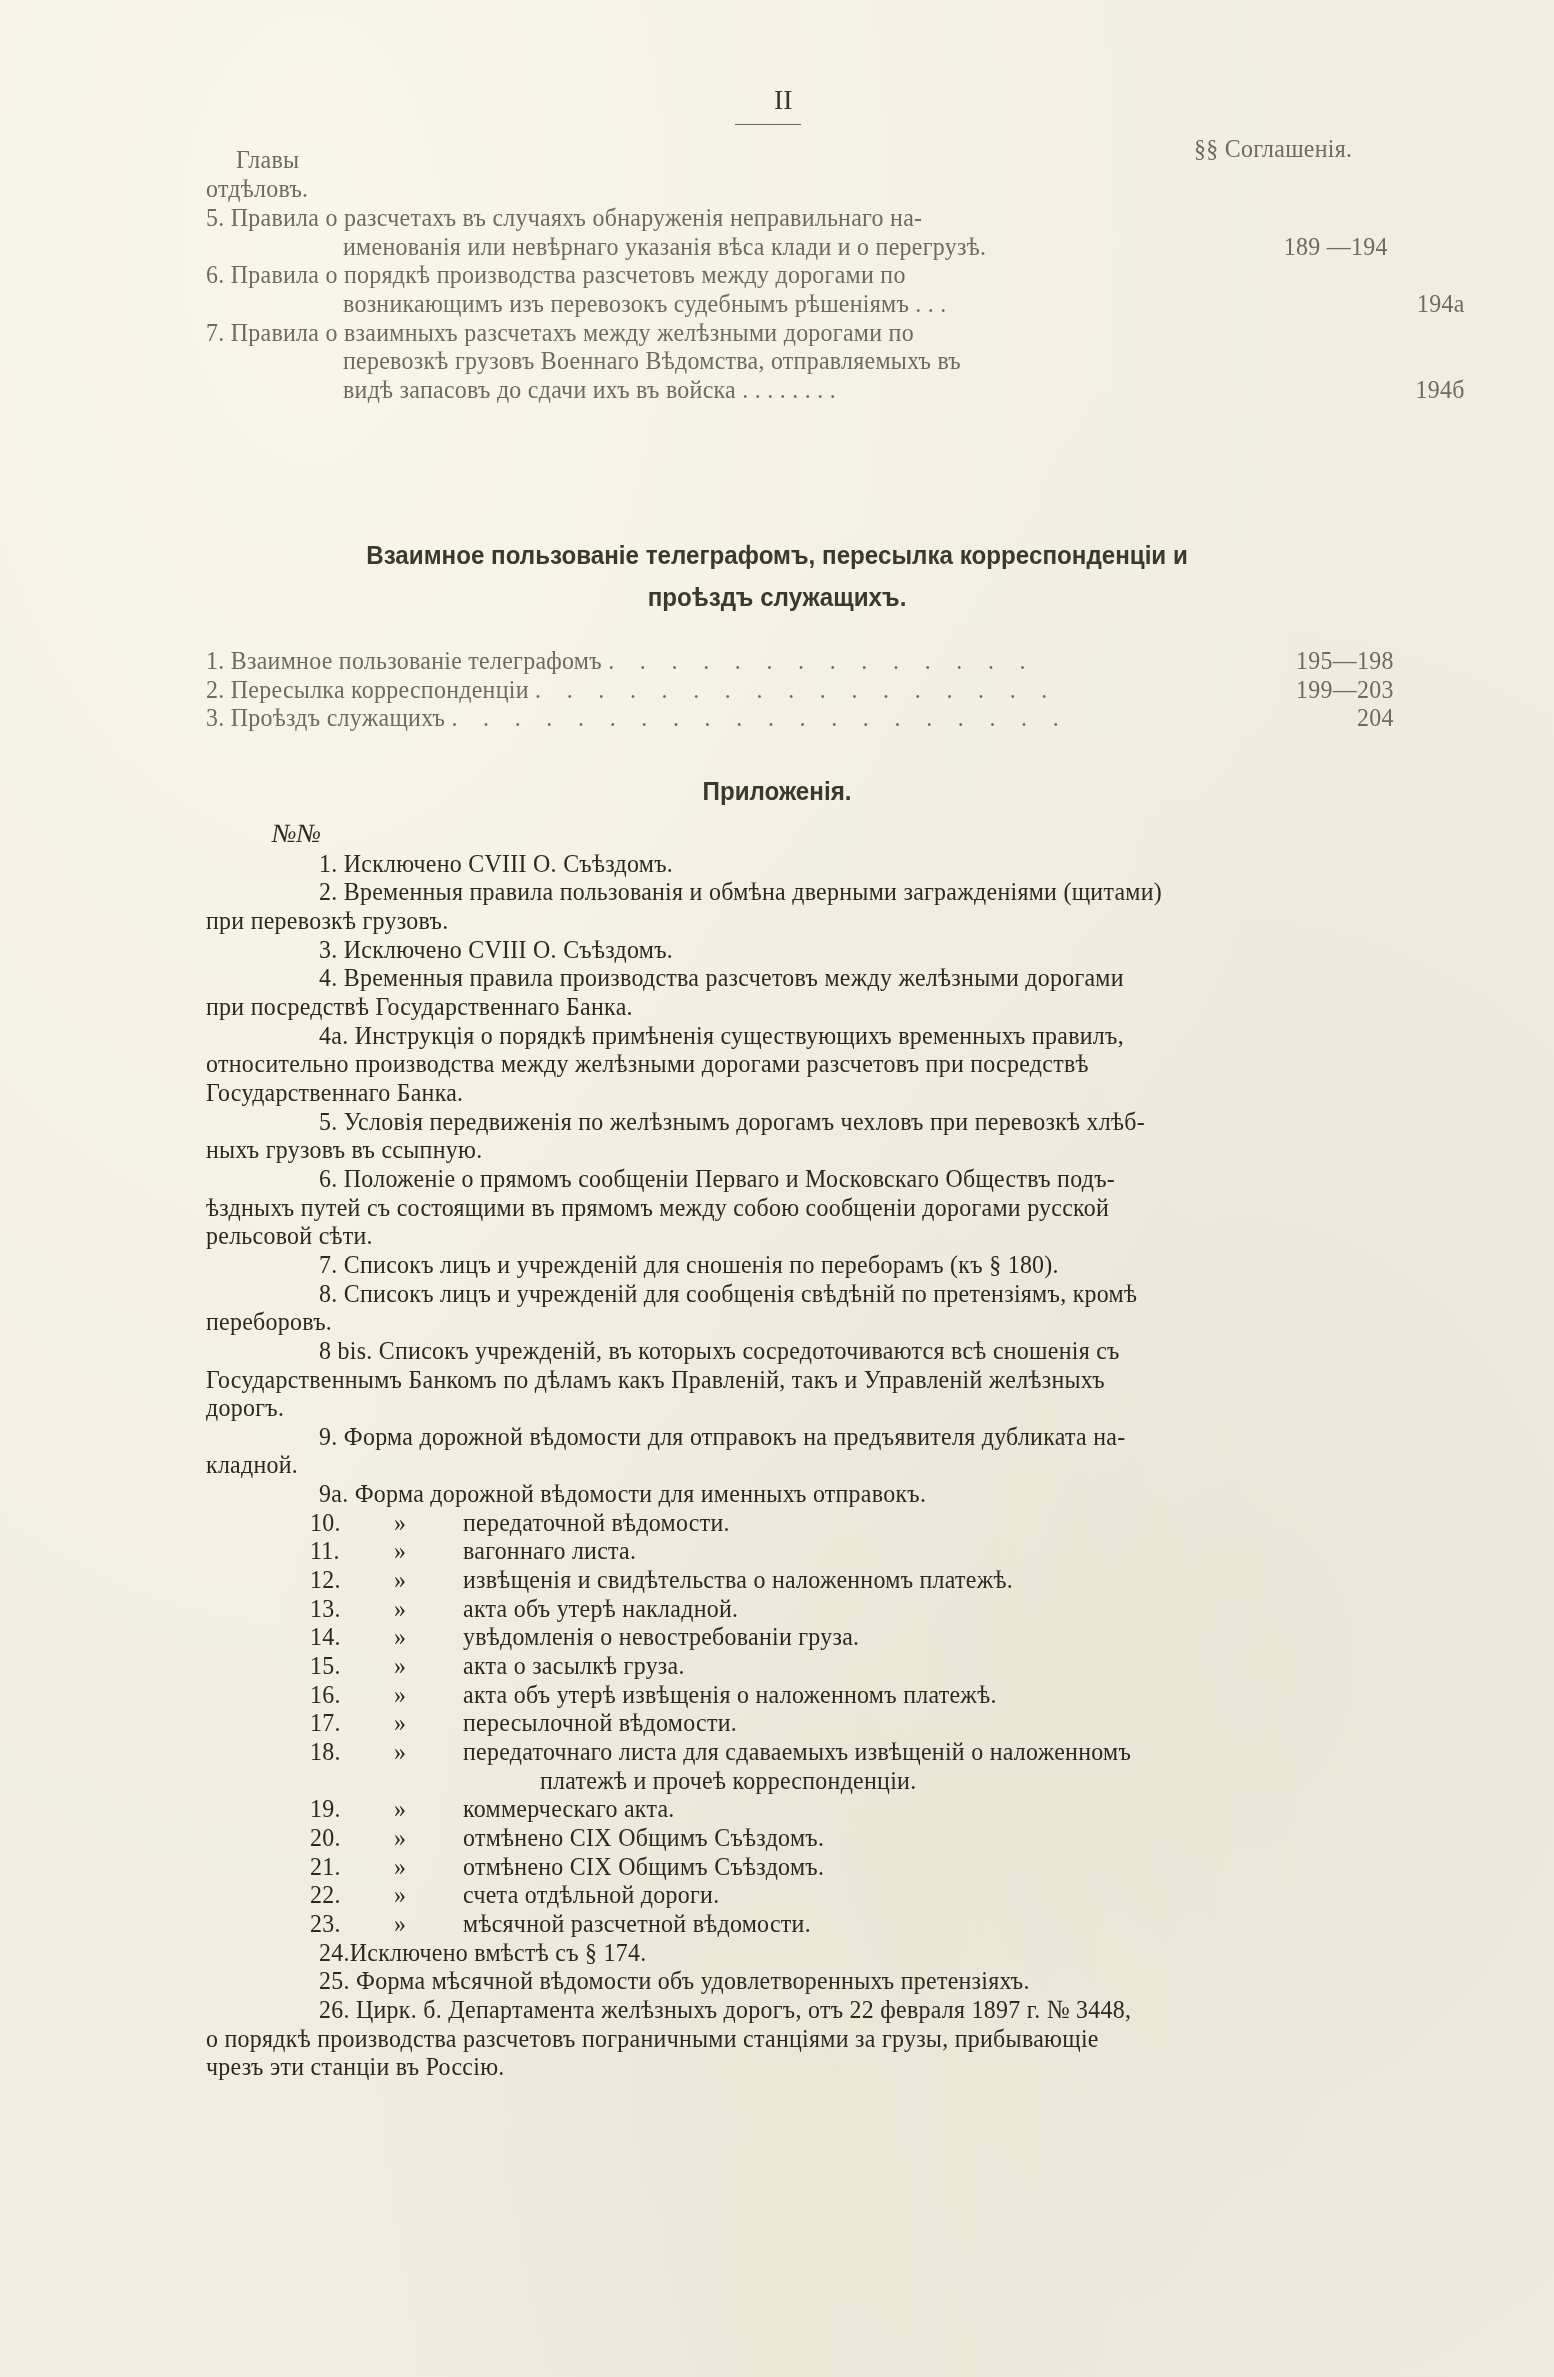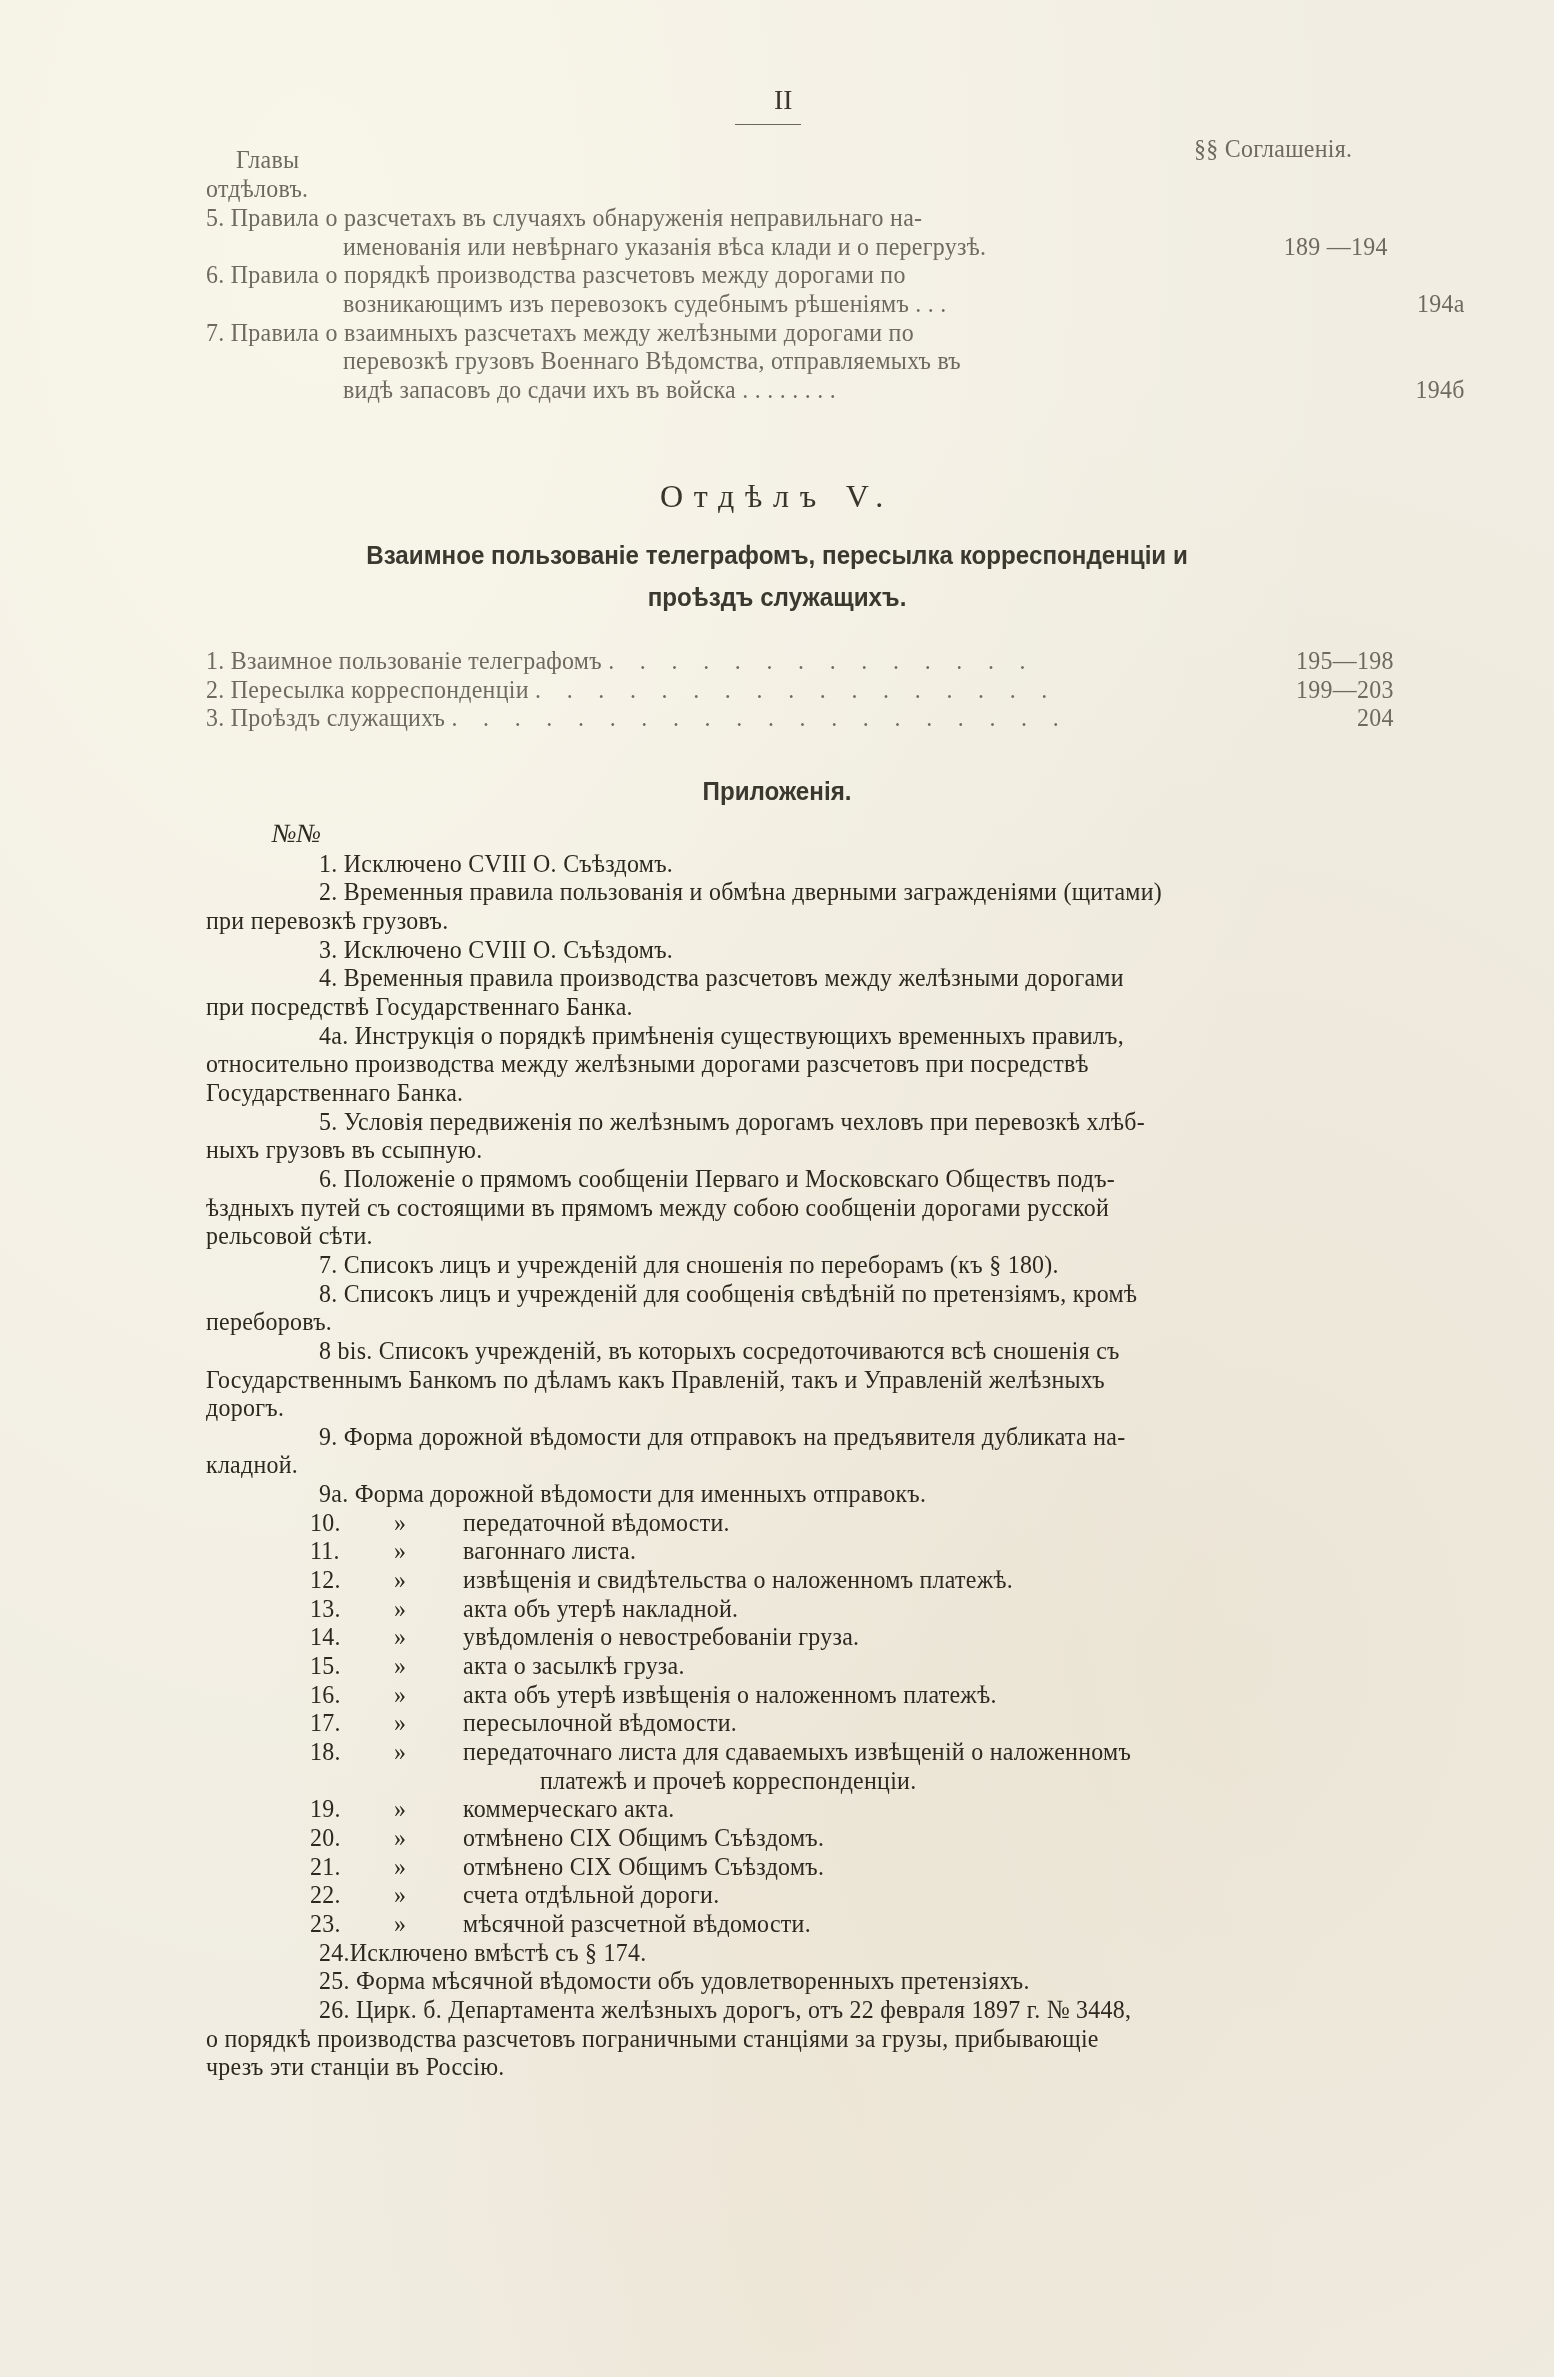--- a/index.html
+++ b/index.html
@@ -69,21 +69,20 @@
 
     <div class="toc-row txt faded" style="left:206px; top:318px;">
       <span>7.</span>
       <span>Правила о взаимныхъ разсчетахъ между желѣзными дорогами по</span>
     </div>
     <div class="toc-row txt faded" style="left:343px; top:346px;">перевозкѣ грузовъ Военнаго Вѣдомства, отправляемыхъ въ</div>
     <div class="toc-row txt faded" style="left:343px; top:375px;">видѣ запасовъ до сдачи ихъ въ войска . . . . . . . .</div>
     <div class="pages txt faded" style="left:1289px; top:375px;">194б</div>
   </div>
 
-  <div class="section-title" id="sec-title">Отдѣлъ V.</div>
   <div class="section-title bold-head" id="sec-sub1">Взаимное пользованіе телеграфомъ, пересылка корреспонденціи и</div>
   <div class="section-title bold-head" id="sec-sub2">проѣздъ служащихъ.</div>
 
   <div>
     <div class="toc-row txt faded" style="left:206px; top:646px;">
       <span>1. Взаимное пользованіе телеграфомъ</span>
       <span class="dots">. . . . . . . . . . . . . .</span>
     </div>
     <div class="pages txt faded" style="left:1218px; top:646px;">195—198</div>
 

